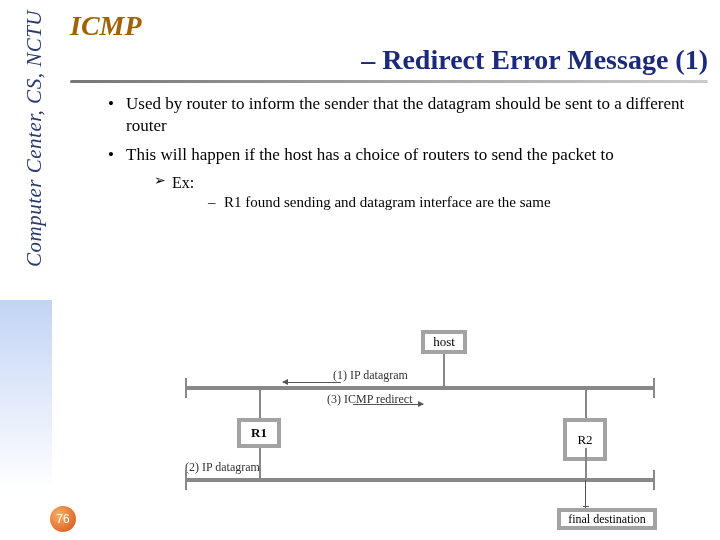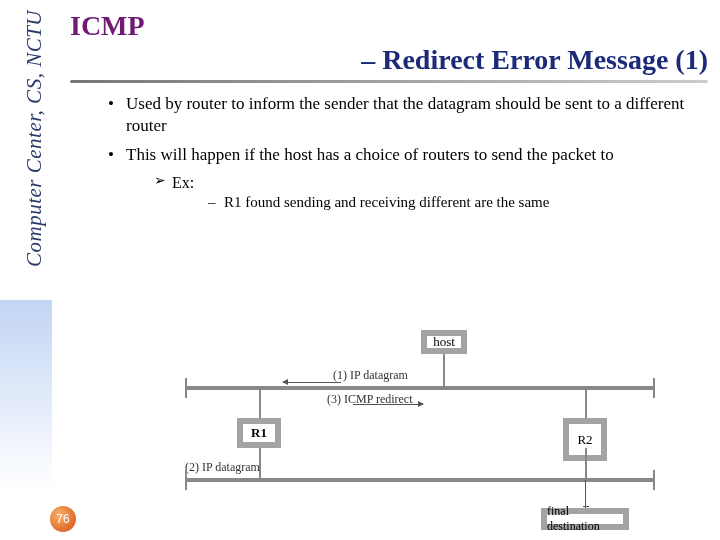--- a/index.html
+++ b/index.html
@@ -36,36 +36,36 @@
     background: radial-gradient(circle at 35% 35%, #f7b267, #e06a2a 70%);
     color: #fff;
     font-size: 12px;
     font-family: Arial, sans-serif;
     display: flex;
     align-items: center;
     justify-content: center;
     margin-left: 36px;
   }
   .content { position: absolute; left: 70px; top: 10px; right: 12px; }
-  .title-line1 { font-size: 28px; color: #701a75; font-weight: bold; }
+  .title-line1 { font-size: 28px; color: #a16207; font-weight: bold; font-style: italic; }
   .title-line2 { font-size: 28px; color: #1c2a7a; font-weight: bold; padding-left: 56px; margin-top: 2px; text-align: right; }
   .title-rule { height: 3px; background: linear-gradient(to right, #777, #ccc); margin: 4px 0 10px 0; border-radius: 2px; }
   .concept-line { font-size: 21px; color: #000; margin: 8px 0 6px 6px; }
   .concept-line .box { display: inline-block; font-family: Arial, sans-serif; margin-right: 6px; transform: translateY(1px); }
   .bullets { margin-left: 38px; margin-top: 4px; font-size: 17px; line-height: 1.32; }
   .bullets li { list-style: none; position: relative; padding-left: 18px; margin-bottom: 6px; }
   .bullets li::before { content: "•"; position: absolute; left: 0; top: 0; }
   .sub { margin-left: 28px; margin-top: 2px; font-size: 16px; }
   .sub .tri { position: relative; padding-left: 18px; list-style: none; margin-bottom: 2px; margin-top: 6px; }
   .sub .tri::before { content: "➢"; position: absolute; left: 0; top: 0; font-size: 14px; }
   .subsub { margin-left: 36px; font-size: 15px; }
   .subsub .dash { position: relative; padding-left: 16px; list-style: none; }
   .subsub .dash::before { content: "–"; position: absolute; left: 0; top: 0; }
   .diagram { position: absolute; left: 185px; top: 330px; width: 480px; height: 200px; }
-  .node { position: absolute; border: 6px solid #a3a3a3; background: #fff; font-size: 13px; font-family: "Times New Roman", serif; display: flex; align-items: center; justify-content: center; }
+  .node { position: absolute; border: 4px solid #a3a3a3; background: #fff; font-size: 13px; font-family: "Times New Roman", serif; display: flex; align-items: center; justify-content: center; }
   .cable { position: absolute; height: 4px; background: #888; }
   .vstub { position: absolute; width: 2px; background: #888; }
   .lbl { position: absolute; font-size: 12px; font-family: "Times New Roman", serif; color: #333; white-space: nowrap; }
   .arrow { position: absolute; height: 1px; background: #555; }
   .arrow::after { content: ""; position: absolute; right: -1px; top: -3px; border-left: 6px solid #555; border-top: 3.5px solid transparent; border-bottom: 3.5px solid transparent; }
   .arrow.left::after { right: auto; left: -1px; border-left: none; border-right: 6px solid #555; }
   .vconn { position: absolute; width: 1px; background: #555; }
 </style>
 </head>
 <body>
@@ -84,21 +84,21 @@
 
 
     <ul class="bullets">
       <li>Used by router to inform the sender that the datagram should be sent to a different router</li>
       <li>
         <span>This will happen if the host has a choice of routers to send the packet to</span>
         <ul class="sub">
           <li class="tri">
             <span>Ex:</span>
             <ul class="subsub">
-              <li class="dash">R1 found sending and receiving different are the same</li>
+              <li class="dash">R1 found sending and datagram interface are the same</li>
             </ul>
           </li>
         </ul>
       </li>
     </ul>
   </div>
 
   <div class="diagram">
 
     <div class="node" style="left:236px; top:0; width:46px; height:24px;">host</div>
@@ -123,16 +123,16 @@
     <div class="vstub" style="left:400px; top:118px; height:30px;"></div>
 
     <div class="lbl" style="left:0px; top:130px;">(2) IP datagram</div>
 
     <div class="cable" style="left:0; top:148px; width:470px;"></div>
     <div class="vstub" style="left:0; top:140px; height:20px;"></div>
     <div class="vstub" style="left:468px; top:140px; height:20px;"></div>
 
     <div class="vconn" style="left:400px; top:150px; height:28px;"></div>
     <div class="vconn" style="left:398px; top:176px; width:6px; height:1px;"></div>
-    <div class="node" style="left:356px; top:178px; width:88px; height:22px; font-size:12px;">final destination</div>
+    <div class="node" style="left:372px; top:178px; width:100px; height:22px; font-size:12px;">final destination</div>
   </div>
 
 </div>
 
 </body></html>

